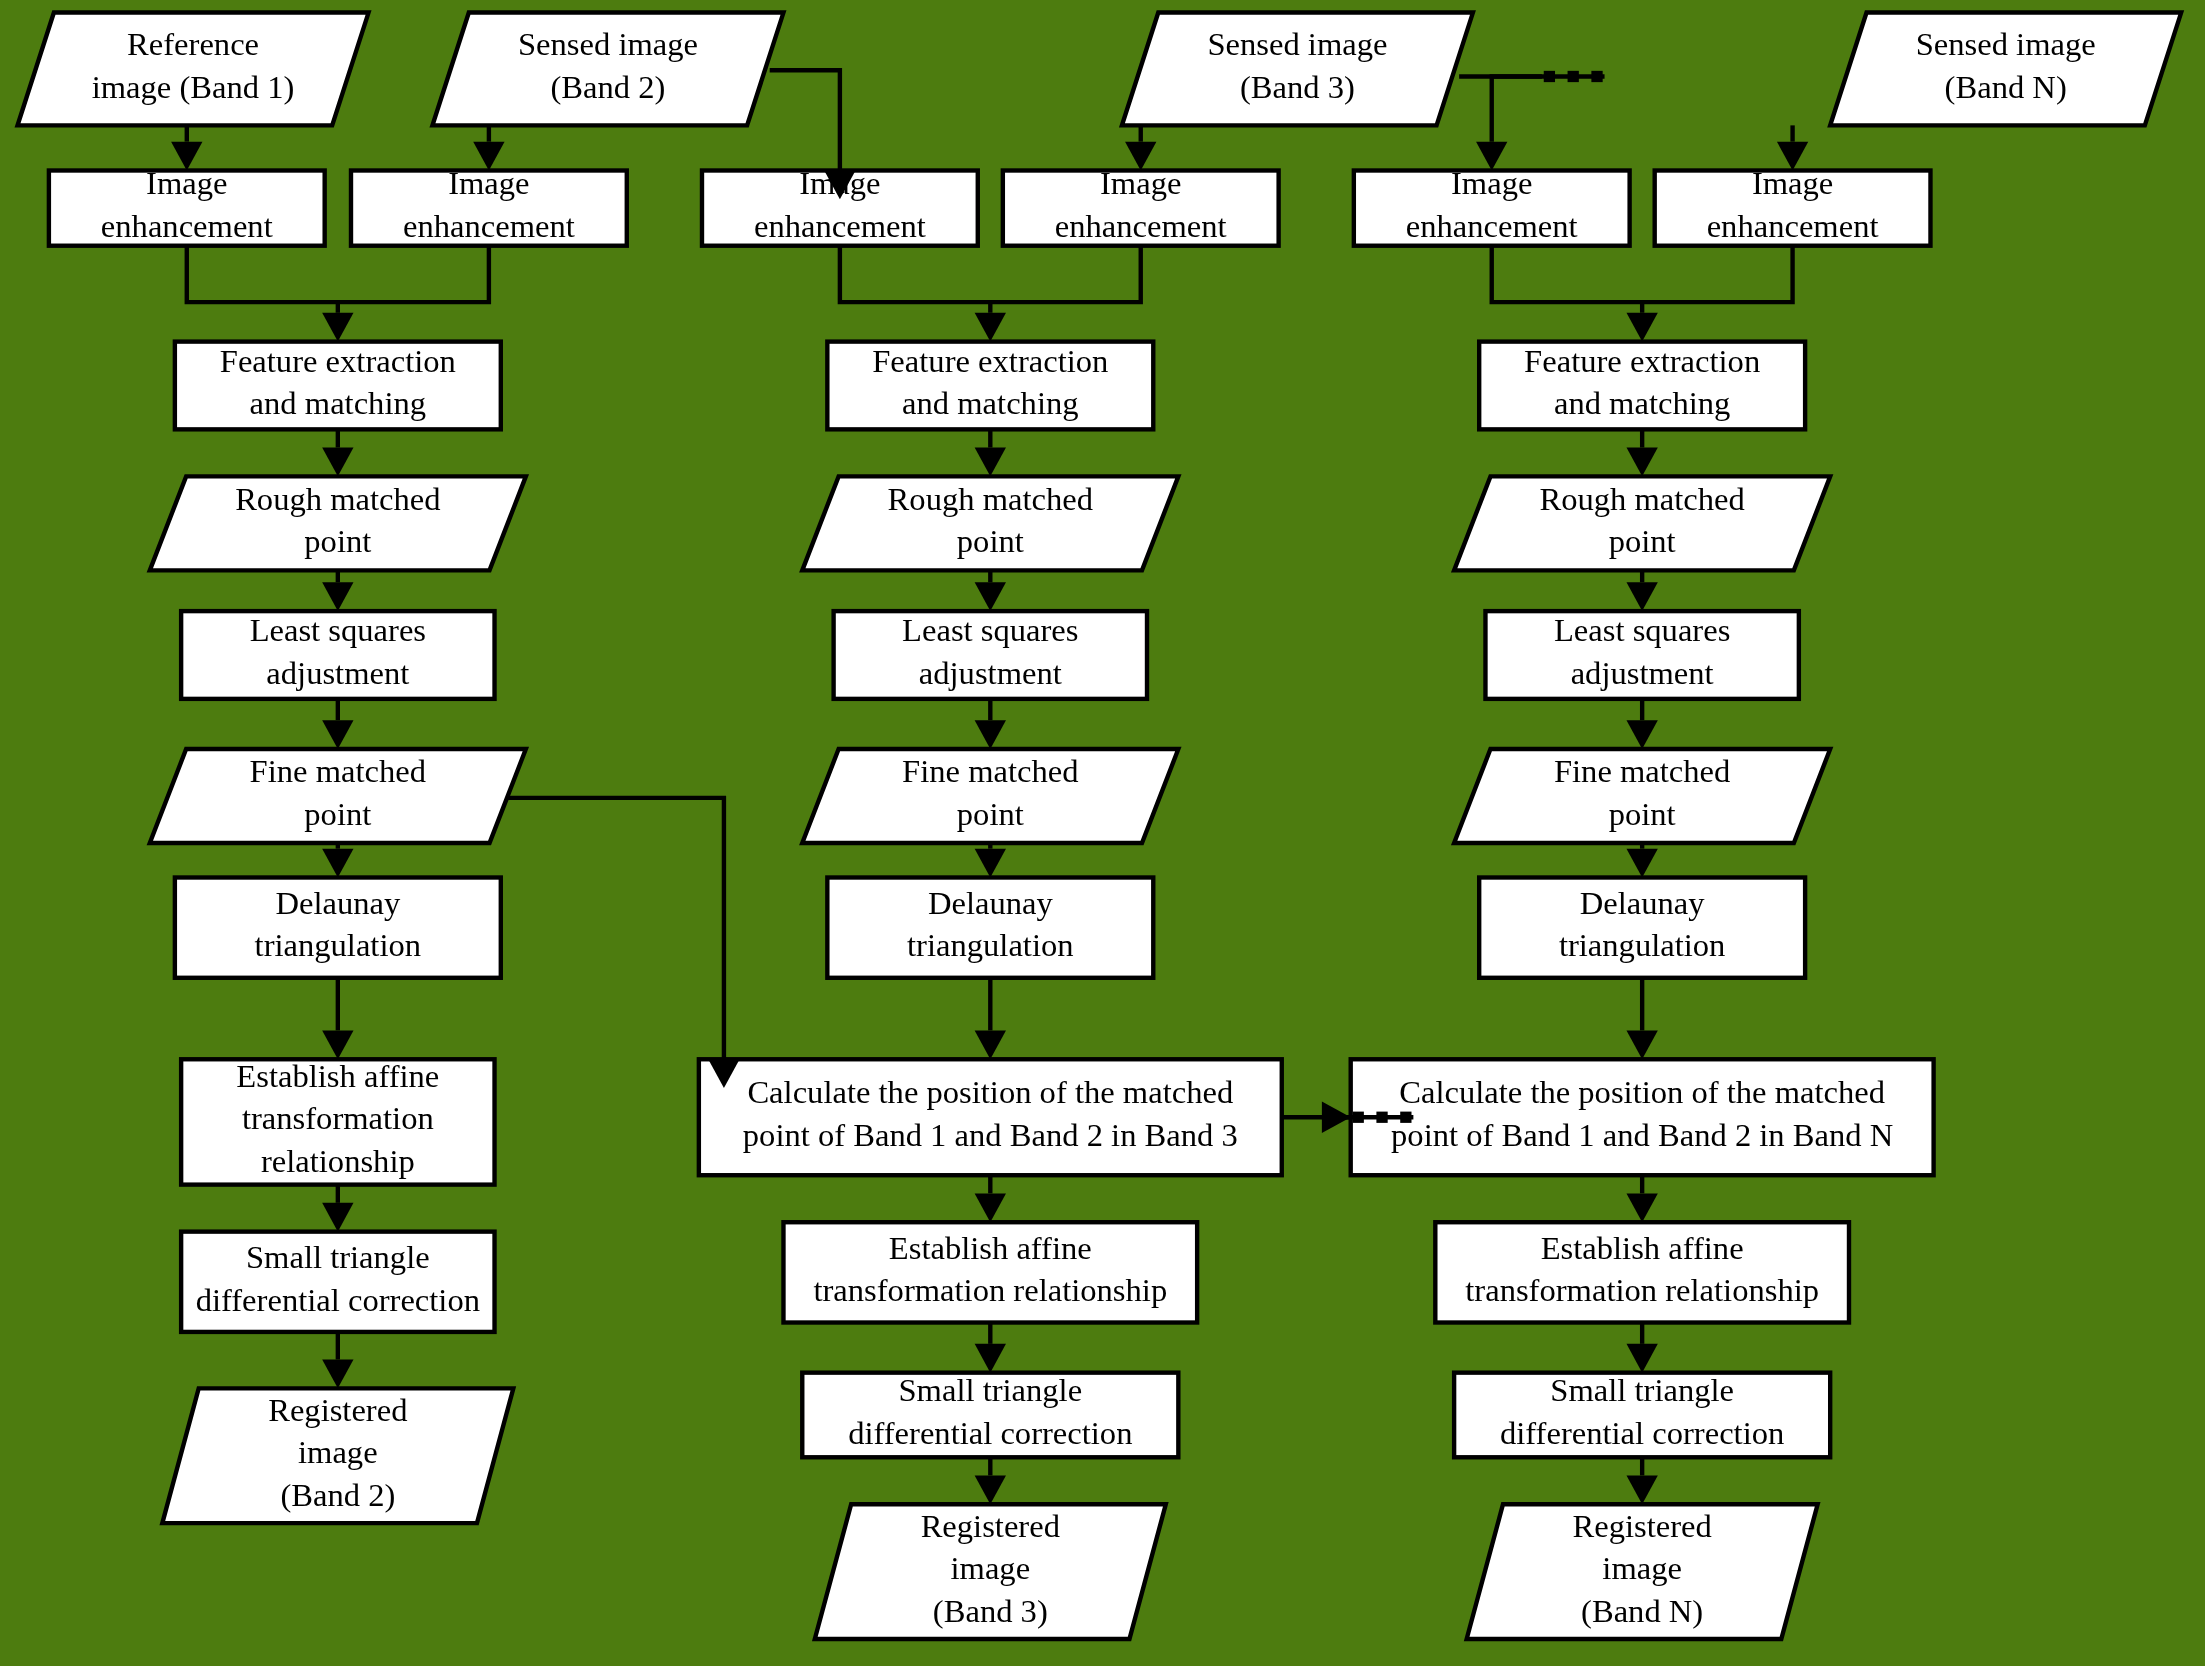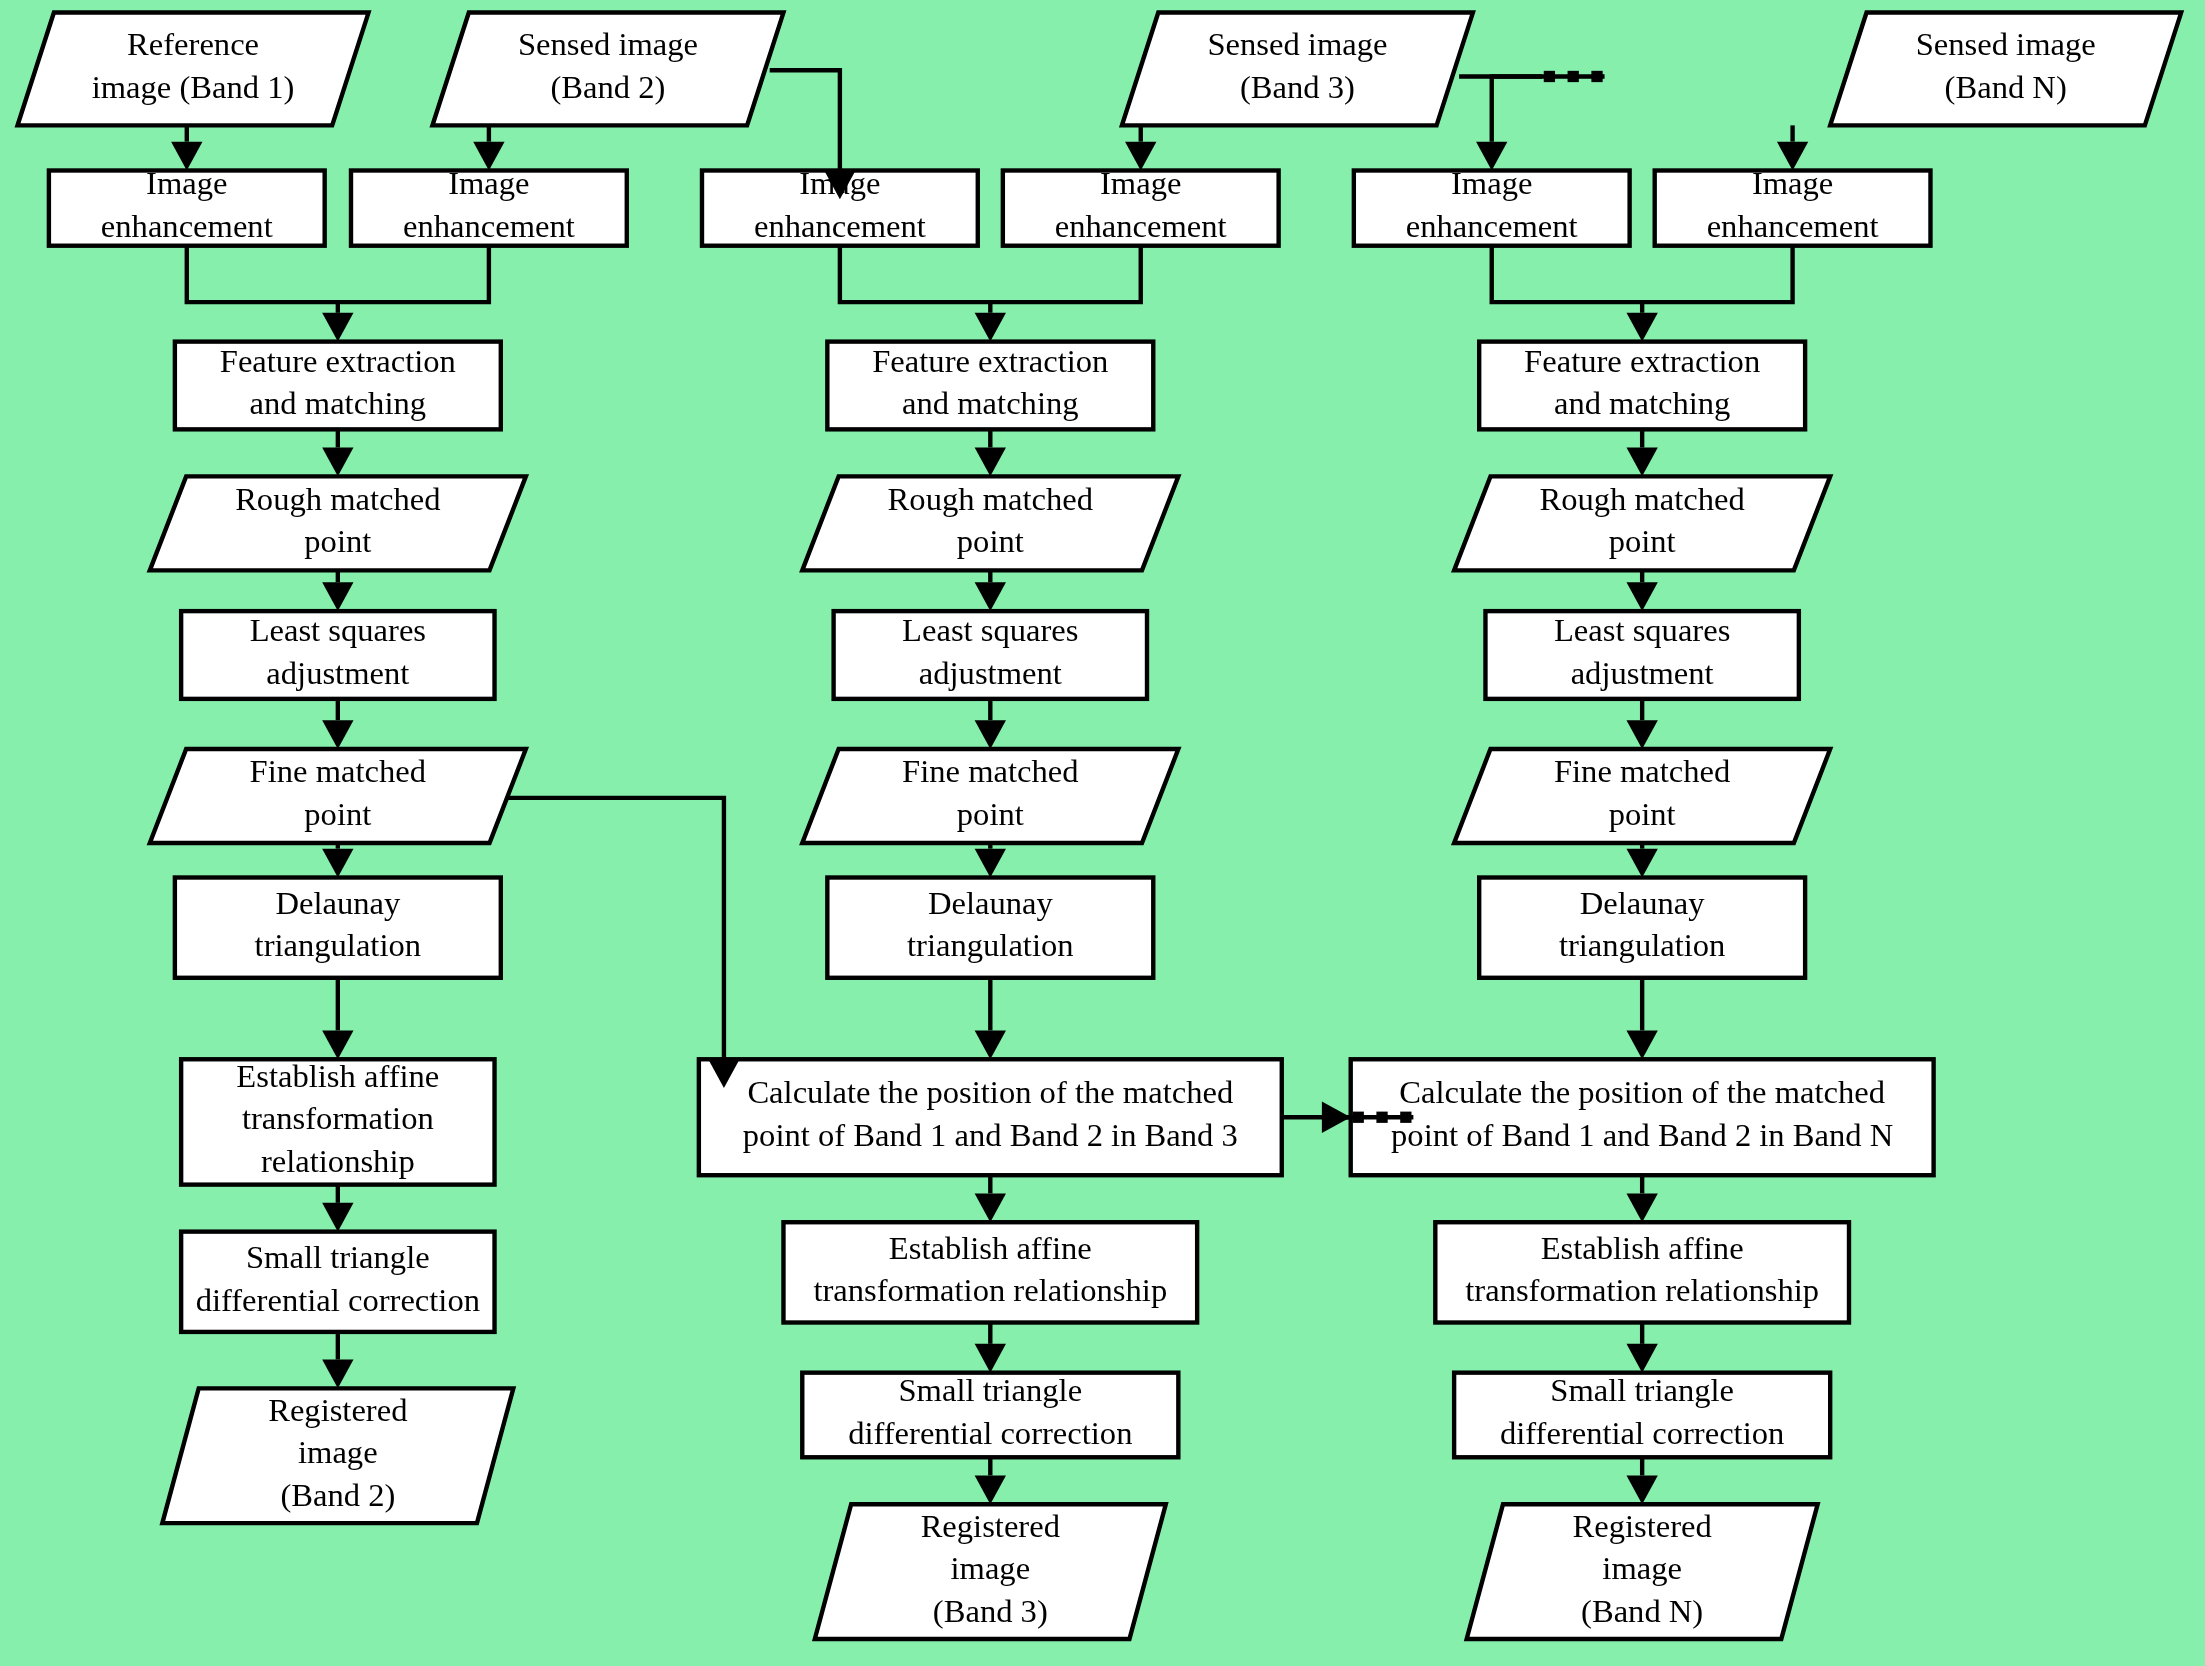--- a/index.html
+++ b/index.html
@@ -1,17 +1,17 @@
 <!DOCTYPE html>
 <html style="font-size:10px"><head>
 <meta charset="utf-8">
 <style>
   html,body{margin:0;padding:0;background:#ffffff;}
   body{font-family:"Liberation Serif", serif;}
-  #stage{position:relative;width:2205px;height:1666px;background:#86efac;overflow:hidden;}
+  #stage{position:relative;width:2205px;height:1666px;background:#4d7c0f;overflow:hidden;}
   svg#flow{position:absolute;left:0;top:0;width:2205px;height:1666px;}
   .shape-fill{fill:#ffffff;stroke:#000000;stroke-width:7;}
   .conn{stroke:#000000;stroke-width:7;fill:none;}
   .arrowhead{fill:#000000;}
   .dot{fill:#000000;}
   text{font-family:"Liberation Serif", serif;fill:#000000;text-anchor:middle;dominant-baseline:middle;}
   .t{font-size:52px;}
 </style>
 </head>
 <body>

